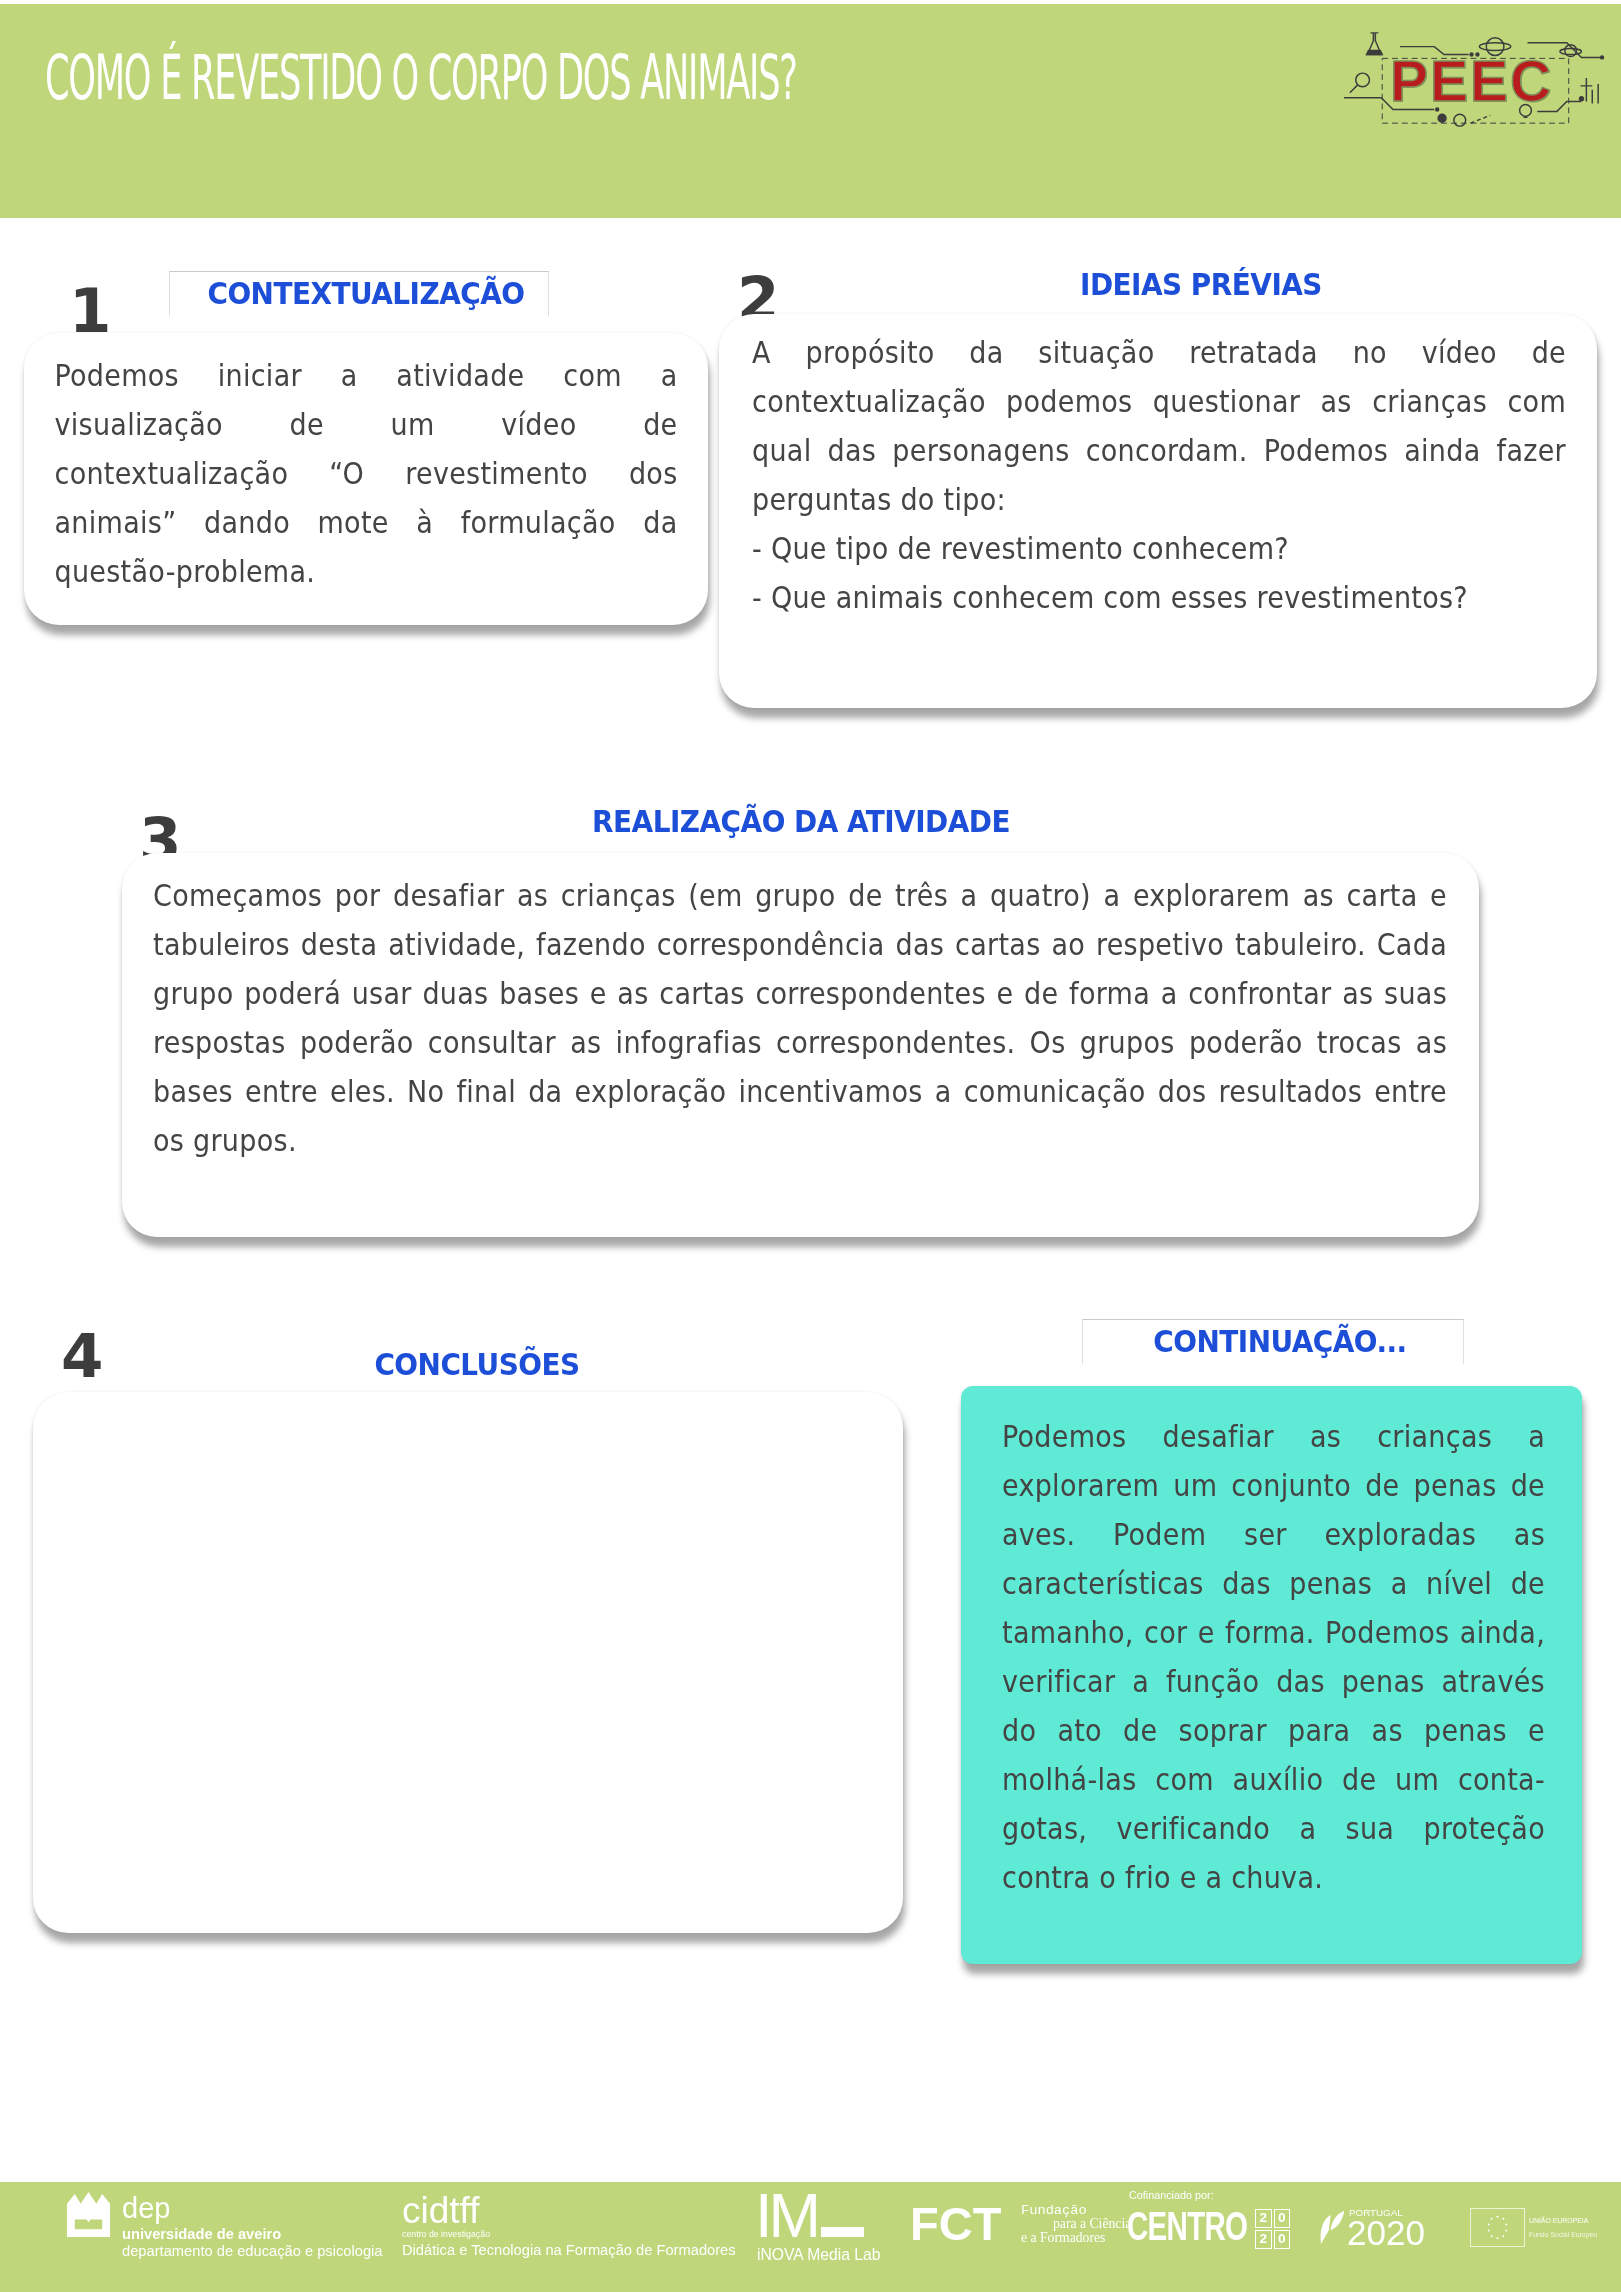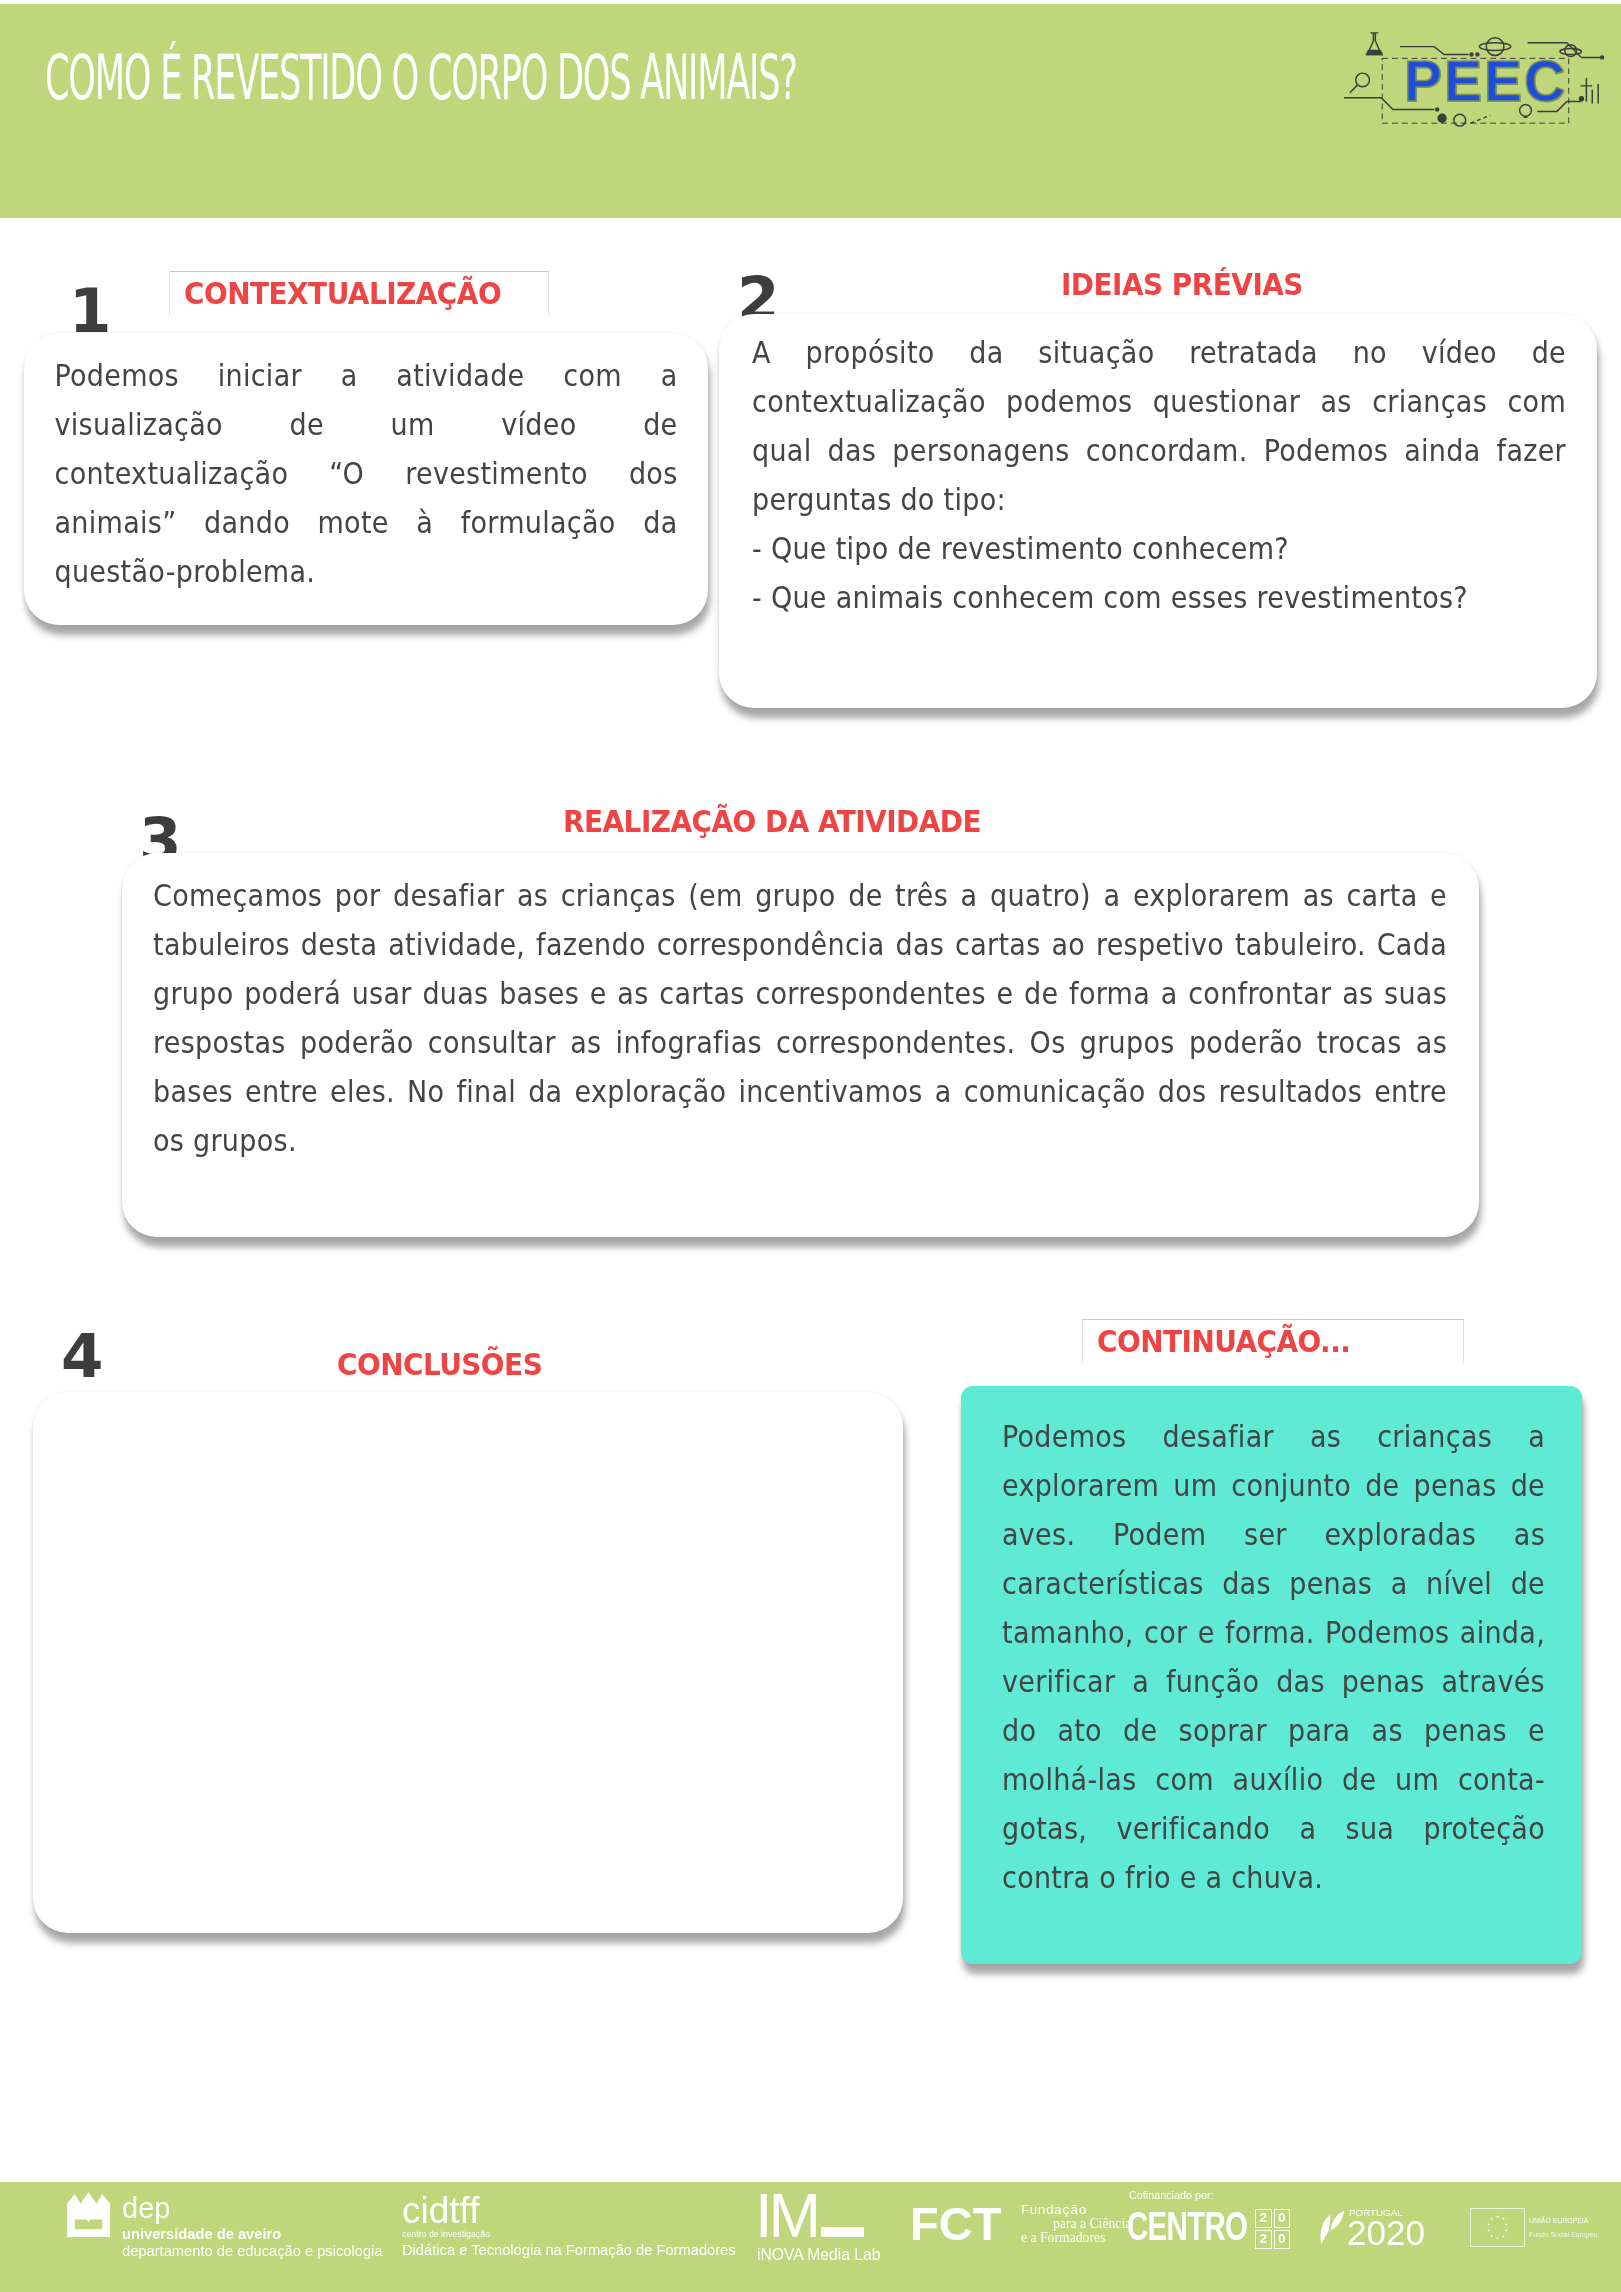--- a/index.html
+++ b/index.html
@@ -14,35 +14,35 @@
       position: absolute; left: 45px; top: 35px;
       font-family: "DejaVu Sans Condensed", "Liberation Sans Narrow", "Liberation Sans", sans-serif;
       font-weight: normal; font-size: 63px; line-height: 78px; color: #ffffff;
       letter-spacing: -2px; transform: scaleX(0.62); transform-origin: left center;
       white-space: nowrap;
     }
     .logo {
       position: absolute; left: 1341px; top: 21.6px; width: 265px; height: 108px;
     }
     .logo-text {
-      position: absolute; left: 63px; top: 27.4px;
+      position: absolute; left: 49px; top: 27.4px;
       font-family: "Liberation Sans", sans-serif; font-weight: bold; font-size: 57px; line-height: 57px;
-      color: #1d4ed8; letter-spacing: 2px;
+      color: #b91c1c; letter-spacing: 2px;
       text-shadow: 0 0 0 #ffffff, 1px 1px 0 #8aa055;
       -webkit-text-stroke: 1.5px #7e8f5a;
     }
     .logo svg { position: absolute; left: 0; top: 0; }
 
     .sec-num {
       position: absolute; font-family: "DejaVu Sans", sans-serif; font-weight: bold;
       color: #3d3d3d; font-size: 61px; line-height: 61px;
     }
     .sec-title {
       position: absolute; font-family: "DejaVu Sans Condensed", "DejaVu Sans", sans-serif; font-weight: bold;
-      color: #ef4444; font-size: 31px; line-height: 39px; white-space: nowrap;
+      color: #1d4ed8; font-size: 31px; line-height: 39px; text-align: center; white-space: nowrap;
       letter-spacing: -0.5px;
       padding-left: 14px;
     }
     .sec-title.boxed {
       border-top: 1px solid #c9c9c9; border-left: 1px solid #e0e0e0; border-right: 1px solid #e0e0e0;
       background: #ffffff;
     }
 
     .card {
       position: absolute; background: #ffffff; border-radius: 35px;

